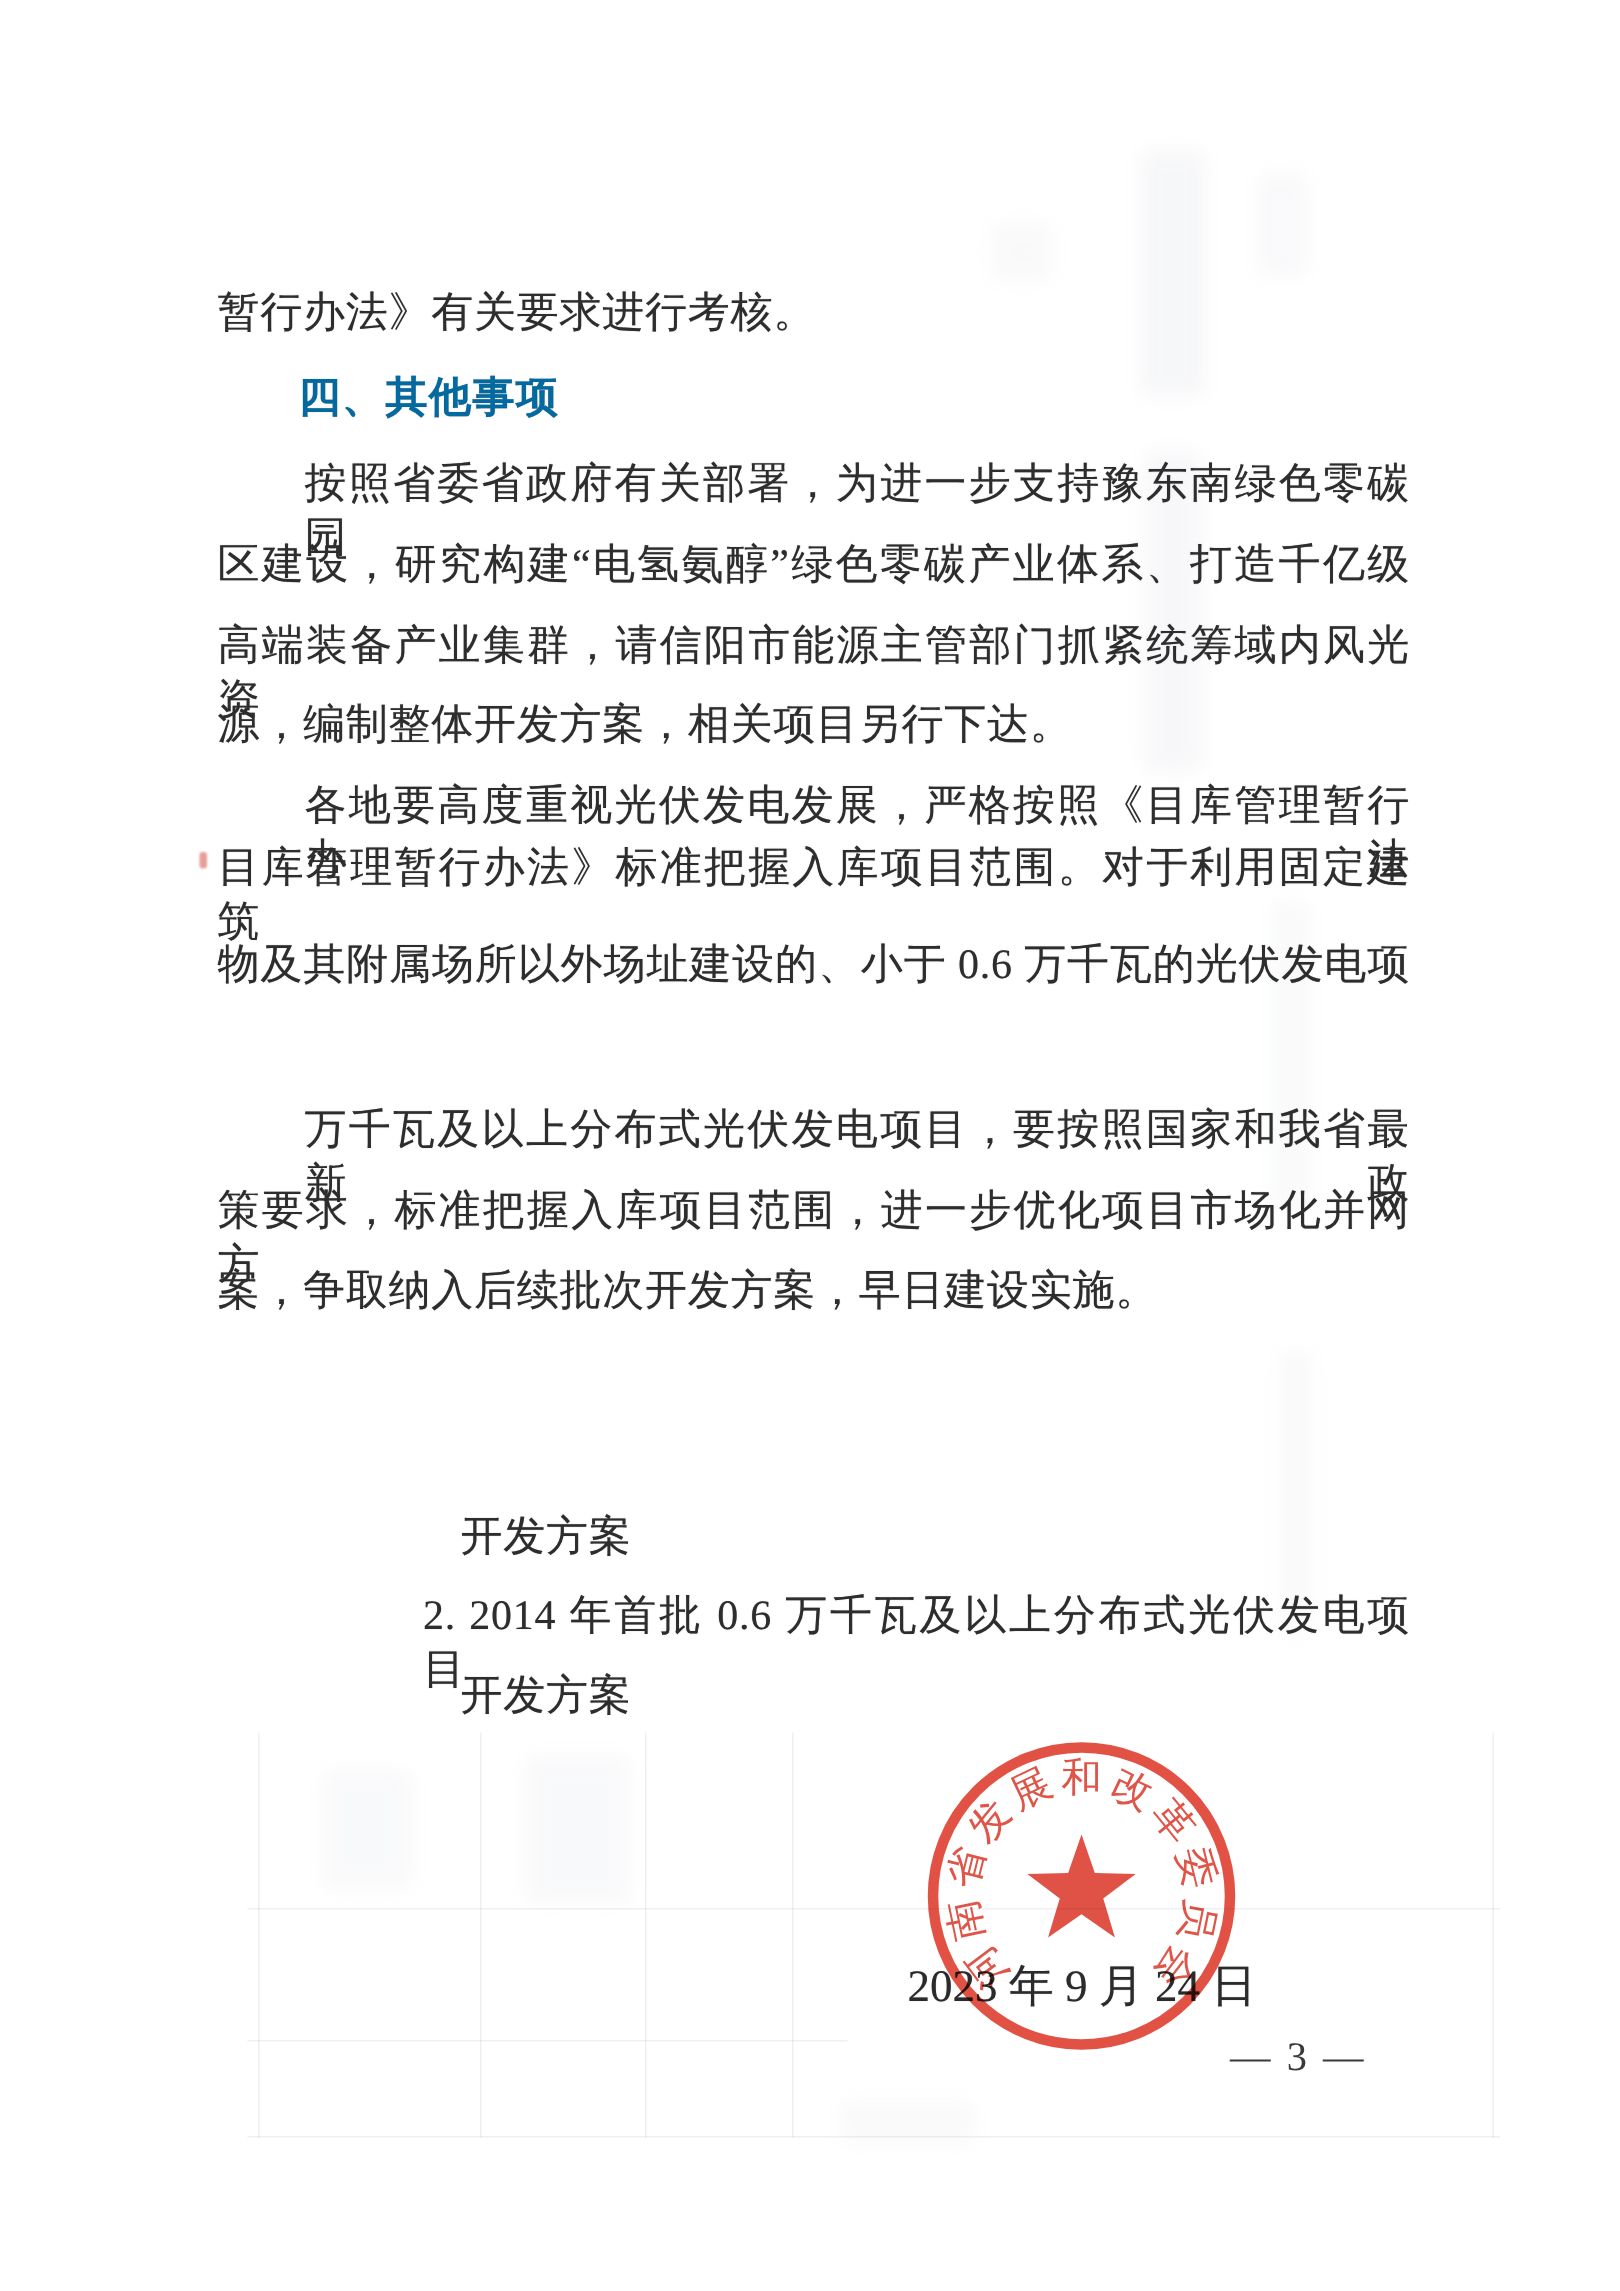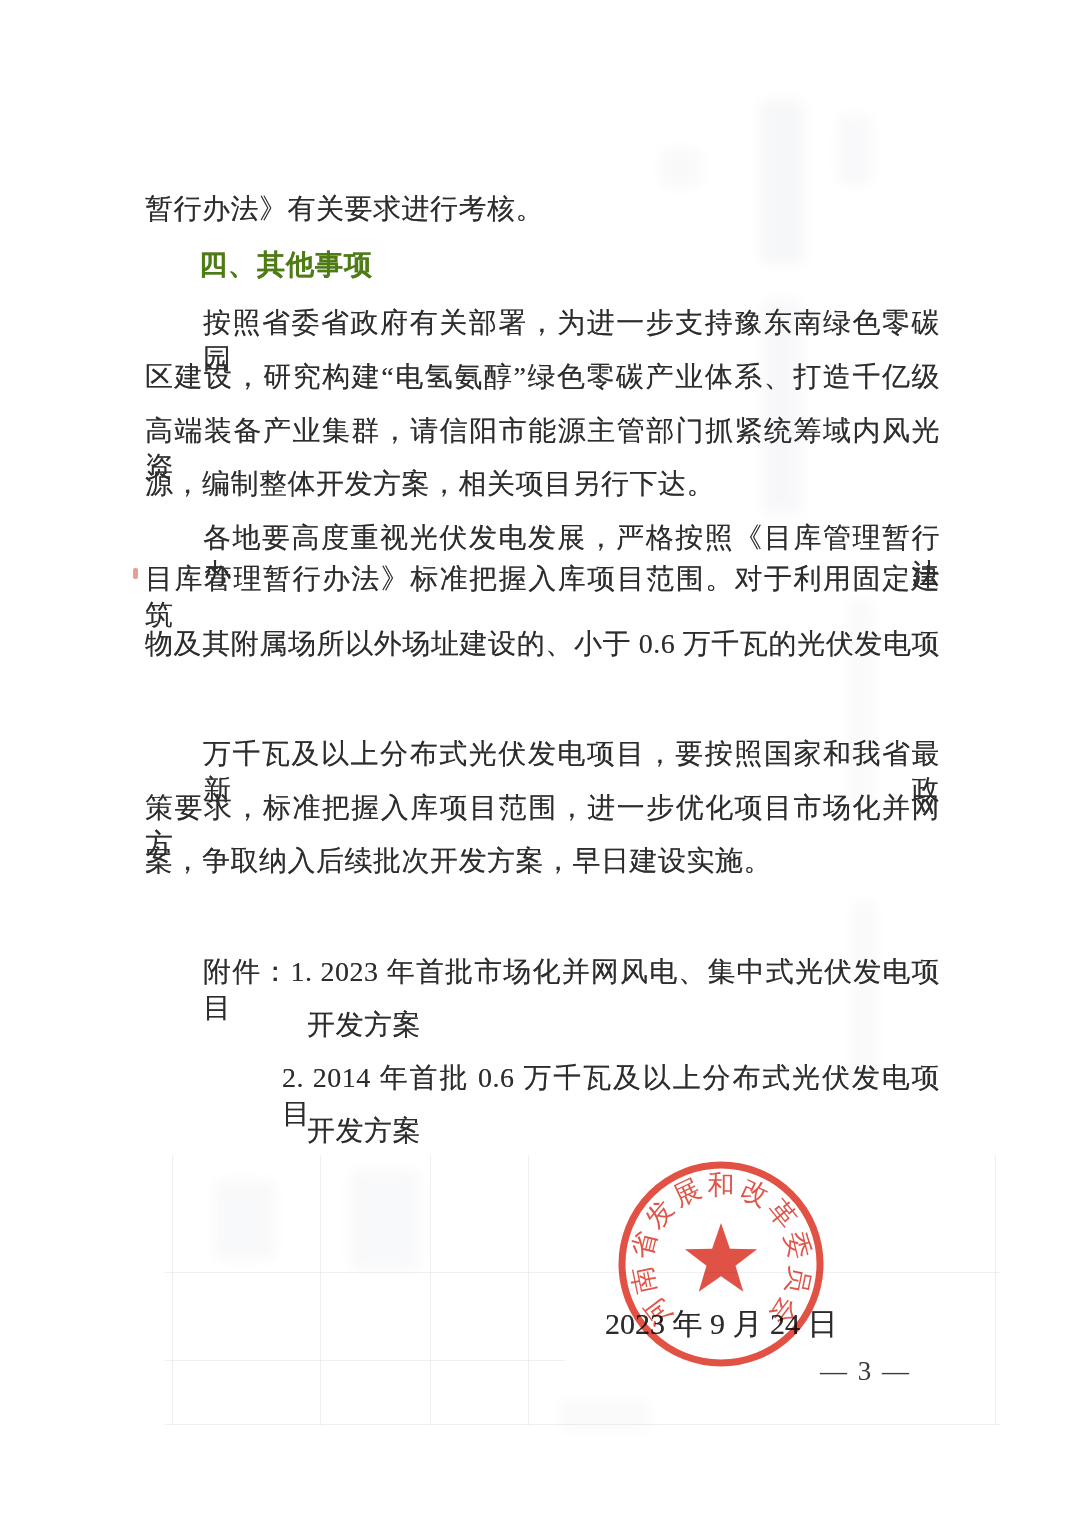--- a/index.html
+++ b/index.html
@@ -12,21 +12,21 @@
     position:absolute; font-size:28px; line-height:1.3; color:#2d2d2d;
     white-space:nowrap; letter-spacing:0.5px;
     text-shadow:0 0 0.6px rgba(45,45,45,.55);
   }
   .j {
     white-space:normal; text-align:justify; text-align-last:justify;
     text-justify:inter-character;
   }
   .h {
     font-family:"Liberation Sans","DejaVu Sans",sans-serif;
-    font-weight:700; color:#4d7c0f; letter-spacing:1px;
+    font-weight:700; color:#0369a1; letter-spacing:1px;
   }
   .date {
     position:absolute; left:605px; top:1304px; font-size:30px; color:#2b2b2b;
     white-space:nowrap; z-index:1; text-shadow:0 0 0.6px rgba(45,45,45,.55);
   }
   .pageno {
     position:absolute; left:820px; top:1356px; font-size:27px; color:#3a3a3a;
     white-space:nowrap; letter-spacing:2px;
   }
   .seal {
@@ -71,21 +71,20 @@
   <div class="ln j" style="left:145px;top:359px;width:795px">区建设，研究构建“电氢氨醇”绿色零碳产业体系、打造千亿级</div>
   <div class="ln j" style="left:145px;top:413px;width:795px">高端装备产业集群，请信阳市能源主管部门抓紧统筹域内风光资</div>
   <div class="ln" style="left:145px;top:466px">源，编制整体开发方案，相关项目另行下达。</div>
   <div class="ln j" style="left:203px;top:520px;width:737px">各地要高度重视光伏发电发展，严格按照《目库管理暂行办法</div>
   <div class="ln j" style="left:145px;top:561px;width:795px">目库管理暂行办法》标准把握入库项目范围。对于利用固定建筑</div>
   <div class="ln j" style="left:145px;top:626px;width:795px">物及其附属场所以外场址建设的、小于 0.6 万千瓦的光伏发电项</div>
   <div class="ln j" style="left:203px;top:736px;width:737px">万千瓦及以上分布式光伏发电项目，要按照国家和我省最新政</div>
   <div class="ln j" style="left:145px;top:790px;width:795px">策要求，标准把握入库项目范围，进一步优化项目市场化并网方</div>
   <div class="ln" style="left:145px;top:843px">案，争取纳入后续批次开发方案，早日建设实施。</div>
 
-  <div class="ln j" style="left:203px;top:954px;width:737px">附件：1. 2023 年首批市场化并网风电、集中式光伏发电项目</div>
   <div class="ln" style="left:307px;top:1007px">开发方案</div>
   <div class="ln j" style="left:282px;top:1060px;width:658px">2. 2014 年首批 0.6 万千瓦及以上分布式光伏发电项目</div>
   <div class="ln" style="left:307px;top:1113px">开发方案</div>
 
   <div class="date">2023 年 9 月 24 日</div>
 
   <svg class="seal" viewBox="0 0 218 220" xmlns="http://www.w3.org/2000/svg">
     <circle cx="109" cy="109" r="99" fill="none" stroke="#de3a2b" stroke-width="7" opacity=".93"></circle>
     <polygon fill="#da382a" opacity=".92" points="109,68 117.9,93.7 145.1,94.3 123.5,110.7 131.3,136.7 109,121.2 86.7,136.7 94.5,110.7 72.9,94.3 100.1,93.7"></polygon>
     <g font-size="27" font-family="Liberation Serif, DejaVu Serif, serif" fill="#da382a" text-anchor="middle" opacity=".9">

